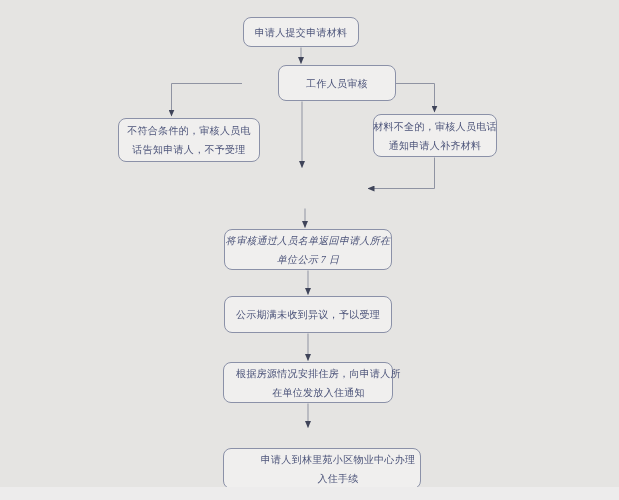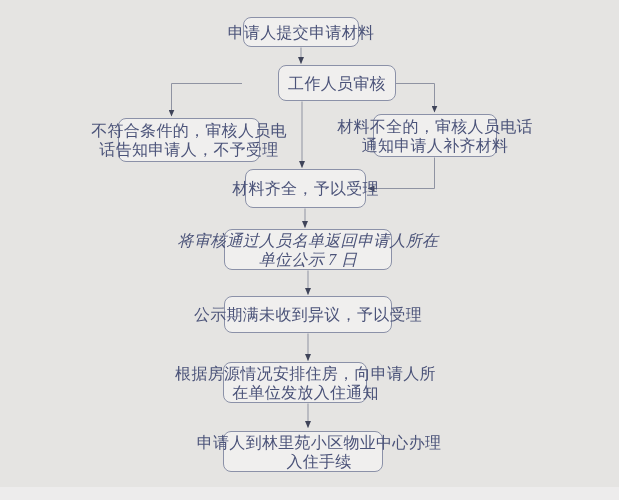--- a/index.html
+++ b/index.html
@@ -15,21 +15,21 @@
     background: #e5e4e2;
     overflow: hidden;
   }
   .node {
     position: absolute;
     box-sizing: border-box;
     background: #f0efee;
     border: 1px solid #8b91a8;
     border-radius: 8px;
     color: #4b5379;
-    font-size: 16px;
+    font-size: 10px;
     line-height: 19px;
     letter-spacing: 0.3px;
     display: flex;
     align-items: center;
     justify-content: center;
     text-align: center;
     white-space: pre;
     overflow: visible;
   }
   #connector-layer {
@@ -46,22 +46,22 @@
     stroke-width: 1;
   }
   
   #n-submit     { left: 243px; top: 17px;  width: 116px; height: 30px; }
   #n-review     { left: 242px; top: 65px;  width: 118px; height: 36px; margin-left: 36px; }
   #n-reject     { left: 118px; top: 118px; width: 142px; height: 44px; }
   #n-incomplete { left: 373px; top: 114px; width: 124px; height: 43px; font-family: Liberation Serif, serif; }
   #n-accept     { left: 245px; top: 169px; width: 121px; height: 39px; }
   #n-publicity  { left: 224px; top: 229px; width: 168px; height: 41px; font-style: italic; }
   #n-approved   { left: 224px; top: 296px; width: 168px; height: 37px; }
-  #n-notice     { left: 223px; top: 362px; width: 144px; height: 41px; padding-left: 21px; }
-  #n-checkin    { left: 223px; top: 431px; width: 160px; height: 41px; padding-left: 32px; }
+  #n-notice     { left: 223px; top: 362px; width: 170px; height: 41px; padding-left: 21px; }
+  #n-checkin    { left: 223px; top: 448px; width: 198px; height: 41px; padding-left: 32px; }
   #bottom-strip {
     position: absolute;
     left: 0;
     top: 487px;
     width: 619px;
     height: 13px;
     background: #edecec;
   }
 </style>
 </head>
@@ -89,21 +89,20 @@
   <div class="node" id="n-submit">申请人提交申请材料</div>
 
   <div class="node" id="n-review">工作人员审核</div>
 
   <div class="node" id="n-reject">不符合条件的，审核人员电
 话告知申请人，不予受理</div>
 
   <div class="node" id="n-incomplete">材料不全的，审核人员电话
 通知申请人补齐材料</div>
 
-  <div class="node" id="n-accept">材料齐全，予以受理</div>
 
   <div class="node" id="n-publicity">将审核通过人员名单返回申请人所在
 单位公示 7 日</div>
 
   <div class="node" id="n-approved">公示期满未收到异议，予以受理</div>
 
   <div class="node" id="n-notice">根据房源情况安排住房，向申请人所
 在单位发放入住通知</div>
 
   <div class="node" id="n-checkin">申请人到林里苑小区物业中心办理

